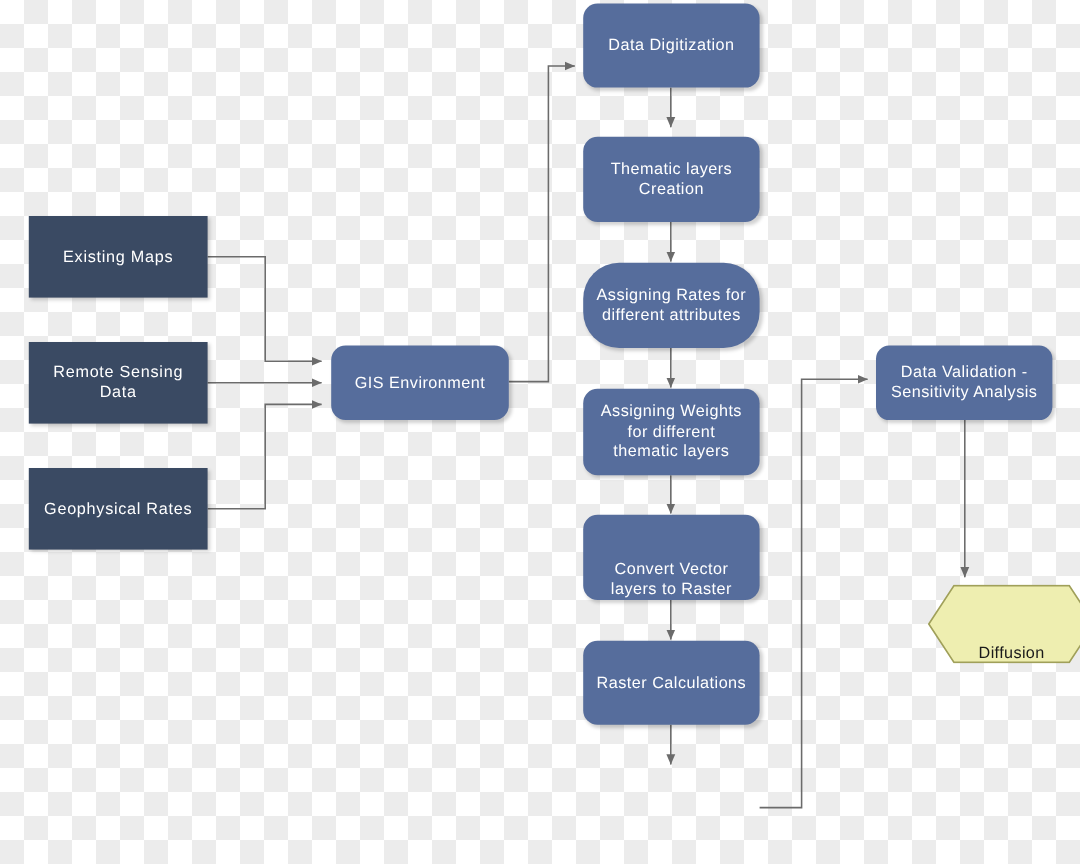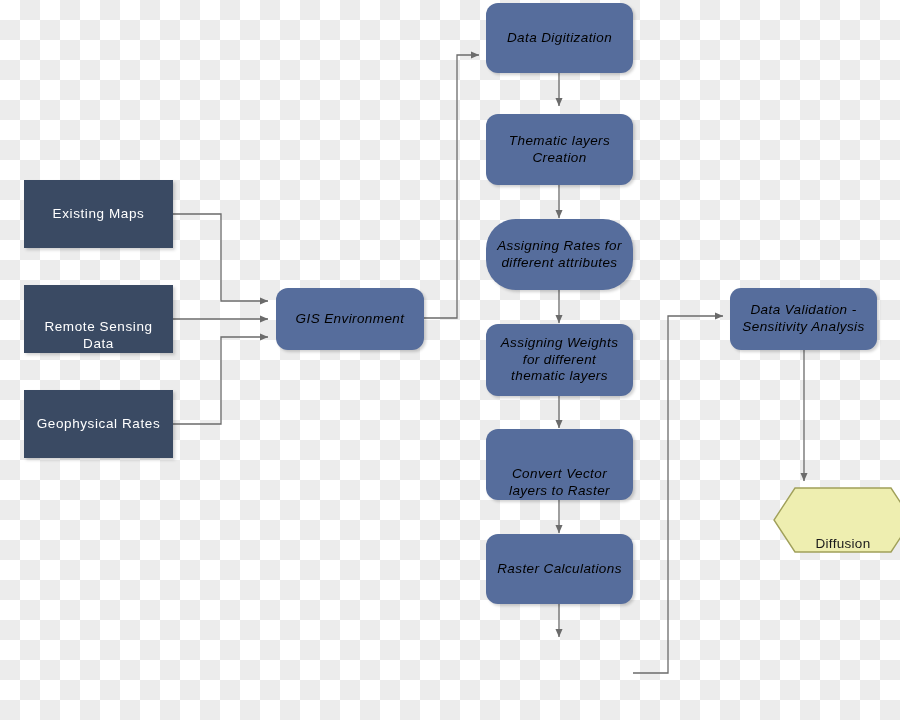--- a/index.html
+++ b/index.html
@@ -43,26 +43,25 @@
   }
   .node.src {
     background: #3a4a63;
     color: #ffffff;
     font-size: 13.5px;
     letter-spacing: 0.6px;
     box-shadow: 2px 2px 3px rgba(0,0,0,0.18);
   }
   .node.proc {
     background: #566d9c;
-    color: #000000;
+    color: #ffffff;
     font-size: 13.5px;
     letter-spacing: 0.4px;
     border-radius: 12px;
     box-shadow: 2px 2px 3px rgba(0,0,0,0.18);
-    font-style: italic;
   }
   .node.hex {
     color: #1a1a1a;
     font-size: 13.5px;
     letter-spacing: 0.3px;
     background: transparent;
   }
   .hexshape {
     position: absolute;
     left: 0;
@@ -106,21 +105,21 @@
       <path d="M633,673 L668,673 L668,316 L723,316" marker-end="url(#ah)"></path>
 
       <path d="M804,350 L804,481" marker-end="url(#ah)"></path>
     </g>
   </svg>
 
   <div class="node src" style="left:24px; top:180px; width:149px; height:68px;justify-content:center;">
     <span>Existing Maps</span>
   </div>
 
-  <div class="node src" style="left:24px; top:285px; width:149px; height:68px;align-items:flex-end;">
+  <div class="node src" style="left:24px; top:285px; width:149px; height:68px;">
     <span>Remote Sensing
 Data</span>
   </div>
 
   <div class="node src" style="left:24px; top:390px; width:149px; height:68px;">
     <span>Geophysical Rates</span>
   </div>
 
   <div class="node proc" style="left:276px; top:288px; width:148px; height:62px;">
     <span>GIS Environment</span>

